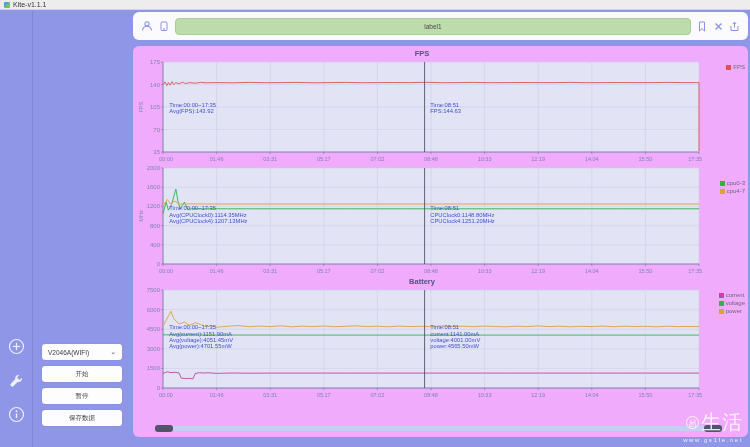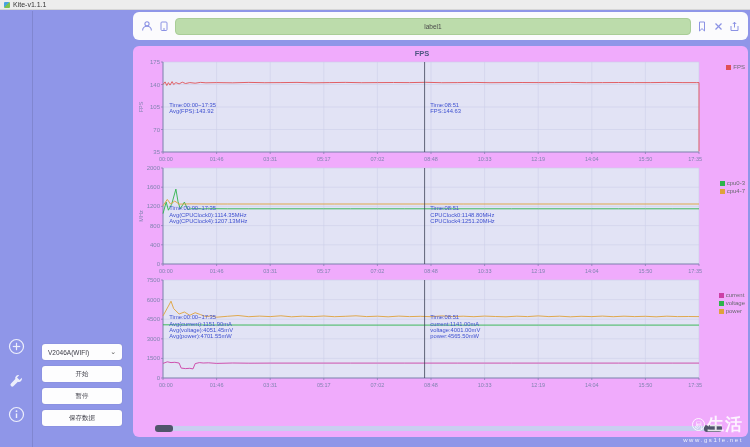--- a/index.html
+++ b/index.html
@@ -66,21 +66,21 @@
   .rs-track { position:absolute; left:0; right:0; top:1px; height:5px; background:#c9cef1; border-radius:2.5px; cursor:pointer; }
   .rs-handle { position:absolute; width:18px; height:7px; top:0; background:#50556b; border-radius:3px; cursor:ew-resize; }
   .rs-handle.left { left:-2px; } .rs-handle.right { right:-2px; }
 
   
   .watermark { position:absolute; right:7px; bottom:4px; z-index:9; text-align:center;
     color:rgba(255,255,255,0.85); pointer-events:none; }
   .wm-row { display:flex; align-items:center; justify-content:flex-end; gap:2px; }
   .wm-logo { width:13px; height:13px; border:1px solid rgba(255,255,255,0.85); border-radius:50%;
     font-size:8px; line-height:13px; text-align:center; }
-  .wm-brand { font-size:17px; font-weight:bold; letter-spacing:1px; }
+  .wm-brand { font-size:20px; font-weight:normal; letter-spacing:1px; }
   .wm-url { font-size:6px; letter-spacing:1.6px; margin-top:1px; }
   svg text { font-family:"Liberation Sans", sans-serif; }
 </style>
 </head>
 <body>
 
 <div class="window">
 
   <div class="titlebar">
     <span class="app-ico"></span>
@@ -302,20 +302,21 @@
                 <span class="lb">cpu0-3</span>
               </div>
               <div class="legend-item">
                 <span class="sw" style="background: rgb(223, 162, 59);"></span>
                 <span class="lb">cpu4-7</span>
               </div>
             </div>
         </section>
 
         <section class="chart-card">
+          <h3 class="chart-title">Battery</h3>
           <svg class="plot-svg" width="570" height="112">
               <rect x="26" y="3" width="536" height="98" fill="#e2e3f5"></rect>
               <line x1="24" y1="101.0" x2="26" y2="101.0" stroke="#7b80ab" stroke-width="0.7"></line>
               <text x="23" y="103" font-size="6" text-anchor="end" fill="#8084b0">0</text>
               <line x1="26" y1="81.4" x2="562" y2="81.4" stroke="#cdcfe9" stroke-width="0.6"></line>
               <line x1="24" y1="81.4" x2="26" y2="81.4" stroke="#7b80ab" stroke-width="0.7"></line>
               <text x="23" y="83.4" font-size="6" text-anchor="end" fill="#8084b0">1500</text>
               <line x1="26" y1="61.8" x2="562" y2="61.8" stroke="#cdcfe9" stroke-width="0.6"></line>
               <line x1="24" y1="61.8" x2="26" y2="61.8" stroke="#7b80ab" stroke-width="0.7"></line>
               <text x="23" y="63.8" font-size="6" text-anchor="end" fill="#8084b0">3000</text>

